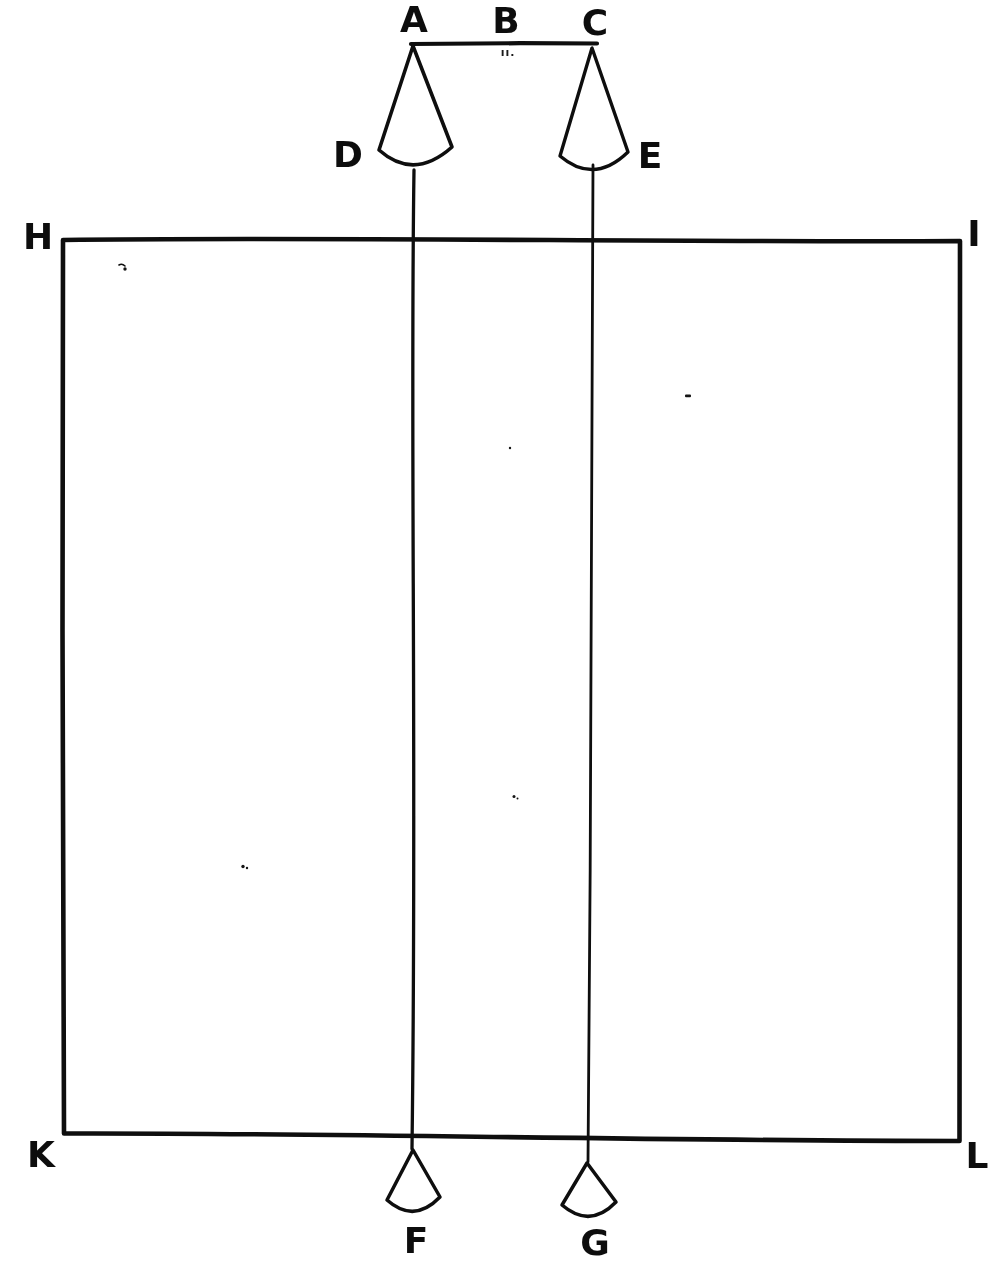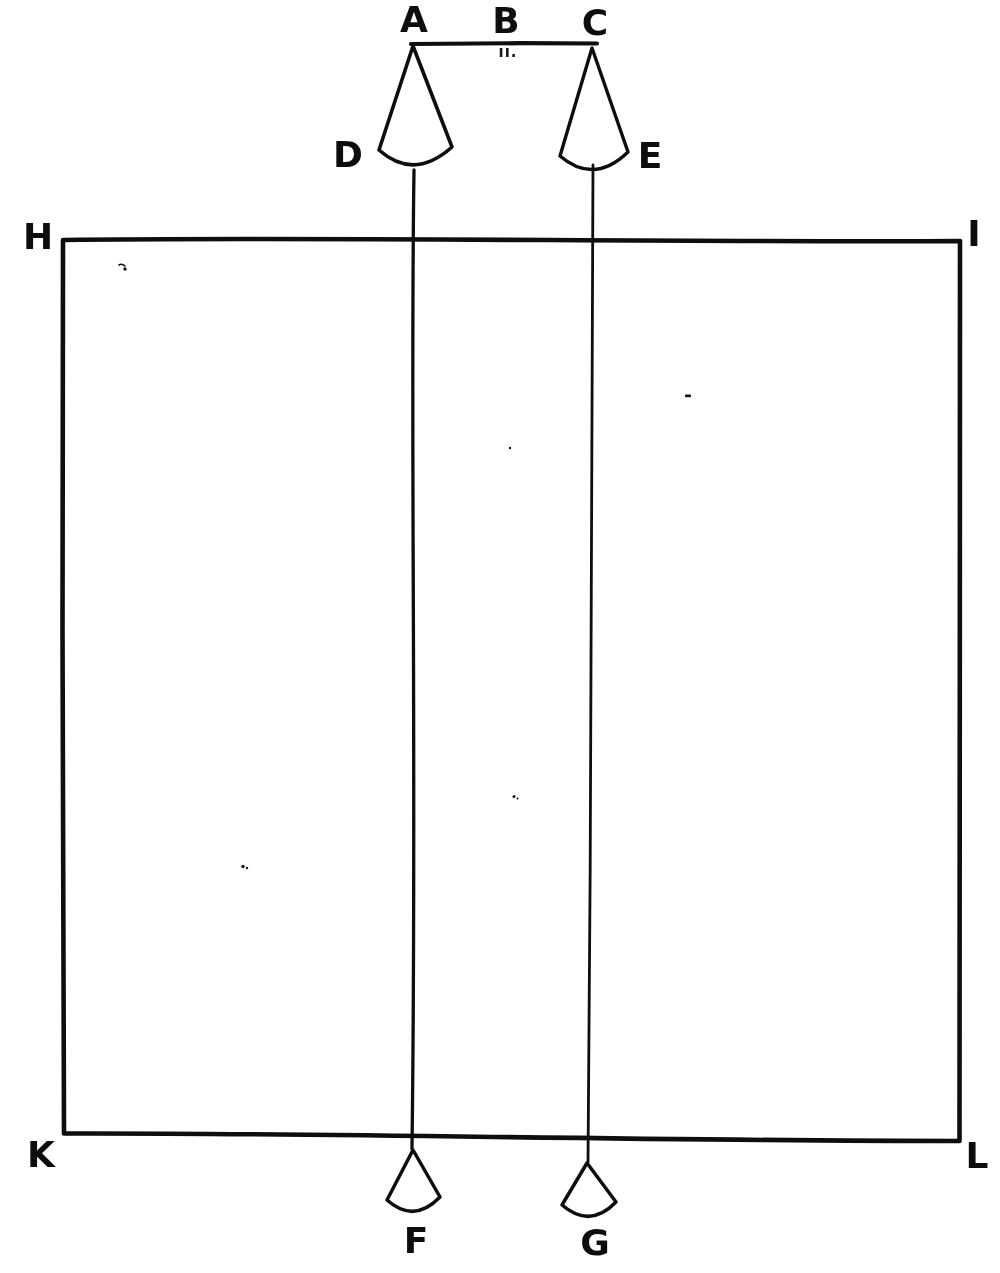--- a/index.html
+++ b/index.html
@@ -41,21 +41,21 @@
     line-height: 1;
     color: #0d0d0d;
     white-space: nowrap;
     user-select: none;
   }
   .tinymark {
     position: absolute;
     transform: translate(-50%, -50%);
     font-family: "DejaVu Sans", sans-serif;
     font-weight: 700;
-    font-size: 15px;
+    font-size: 11px;
     line-height: 1;
     color: #1a1a1a;
     letter-spacing: 1px;
     white-space: nowrap;
   }
 </style>
 </head>
 <body>
 
 <div id="canvas">

